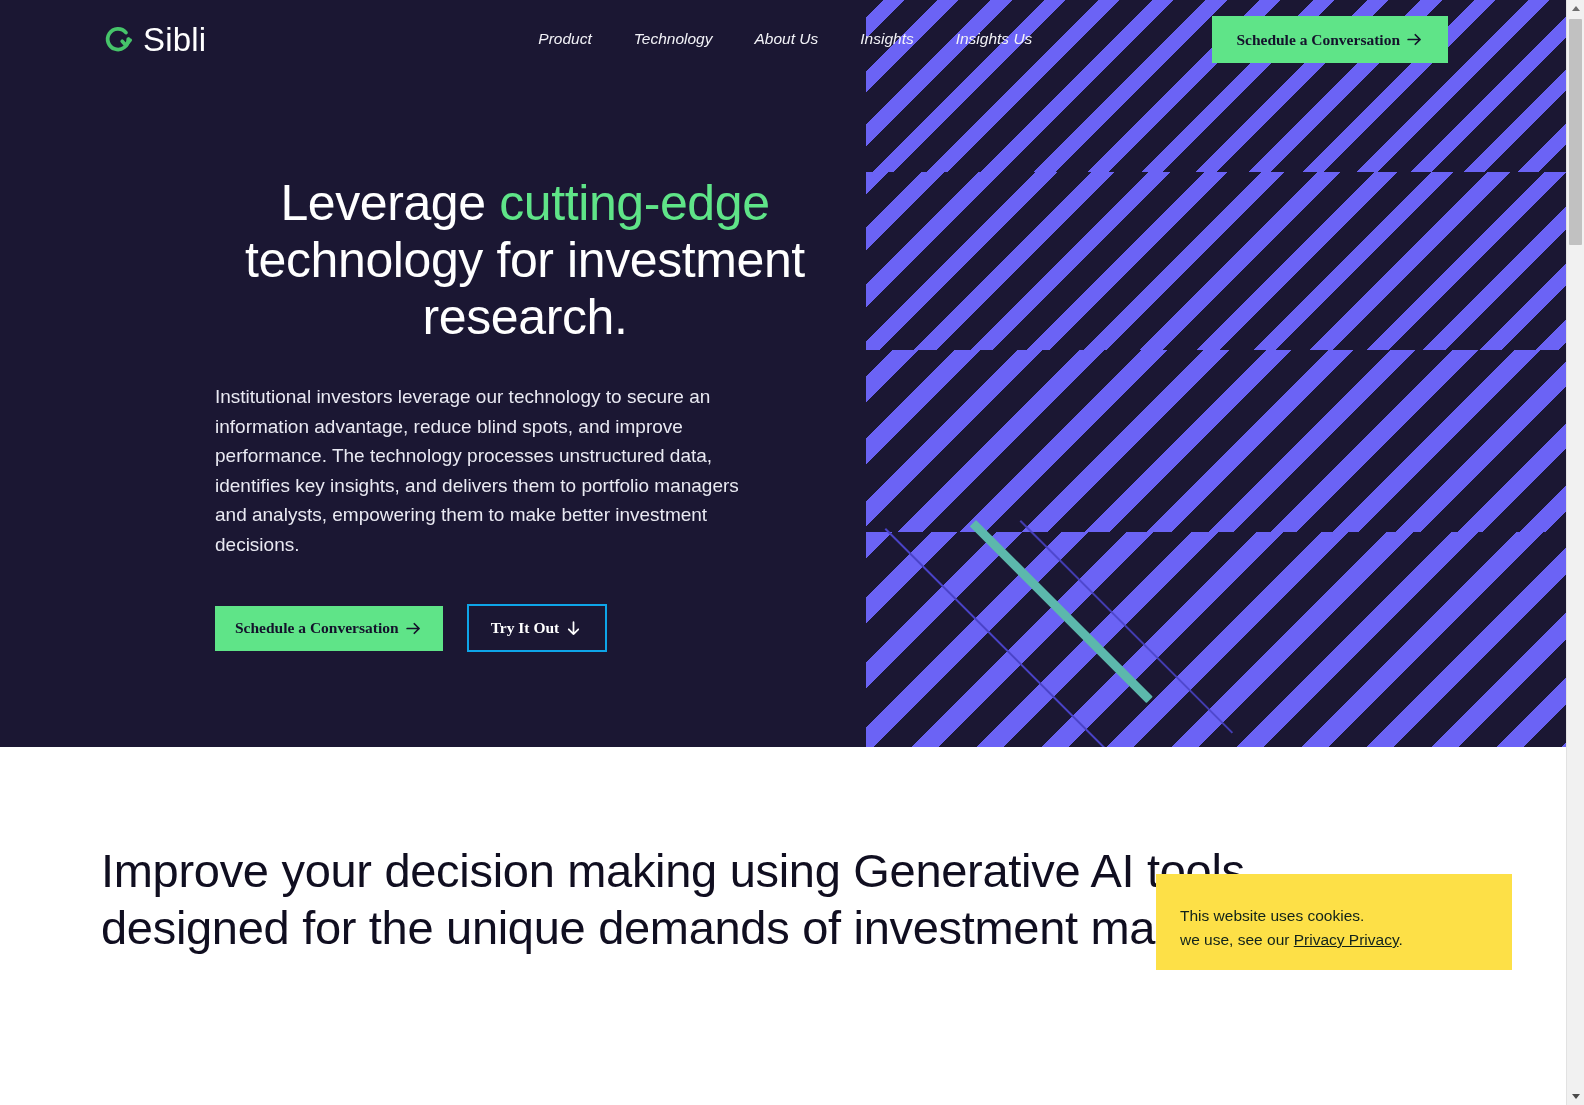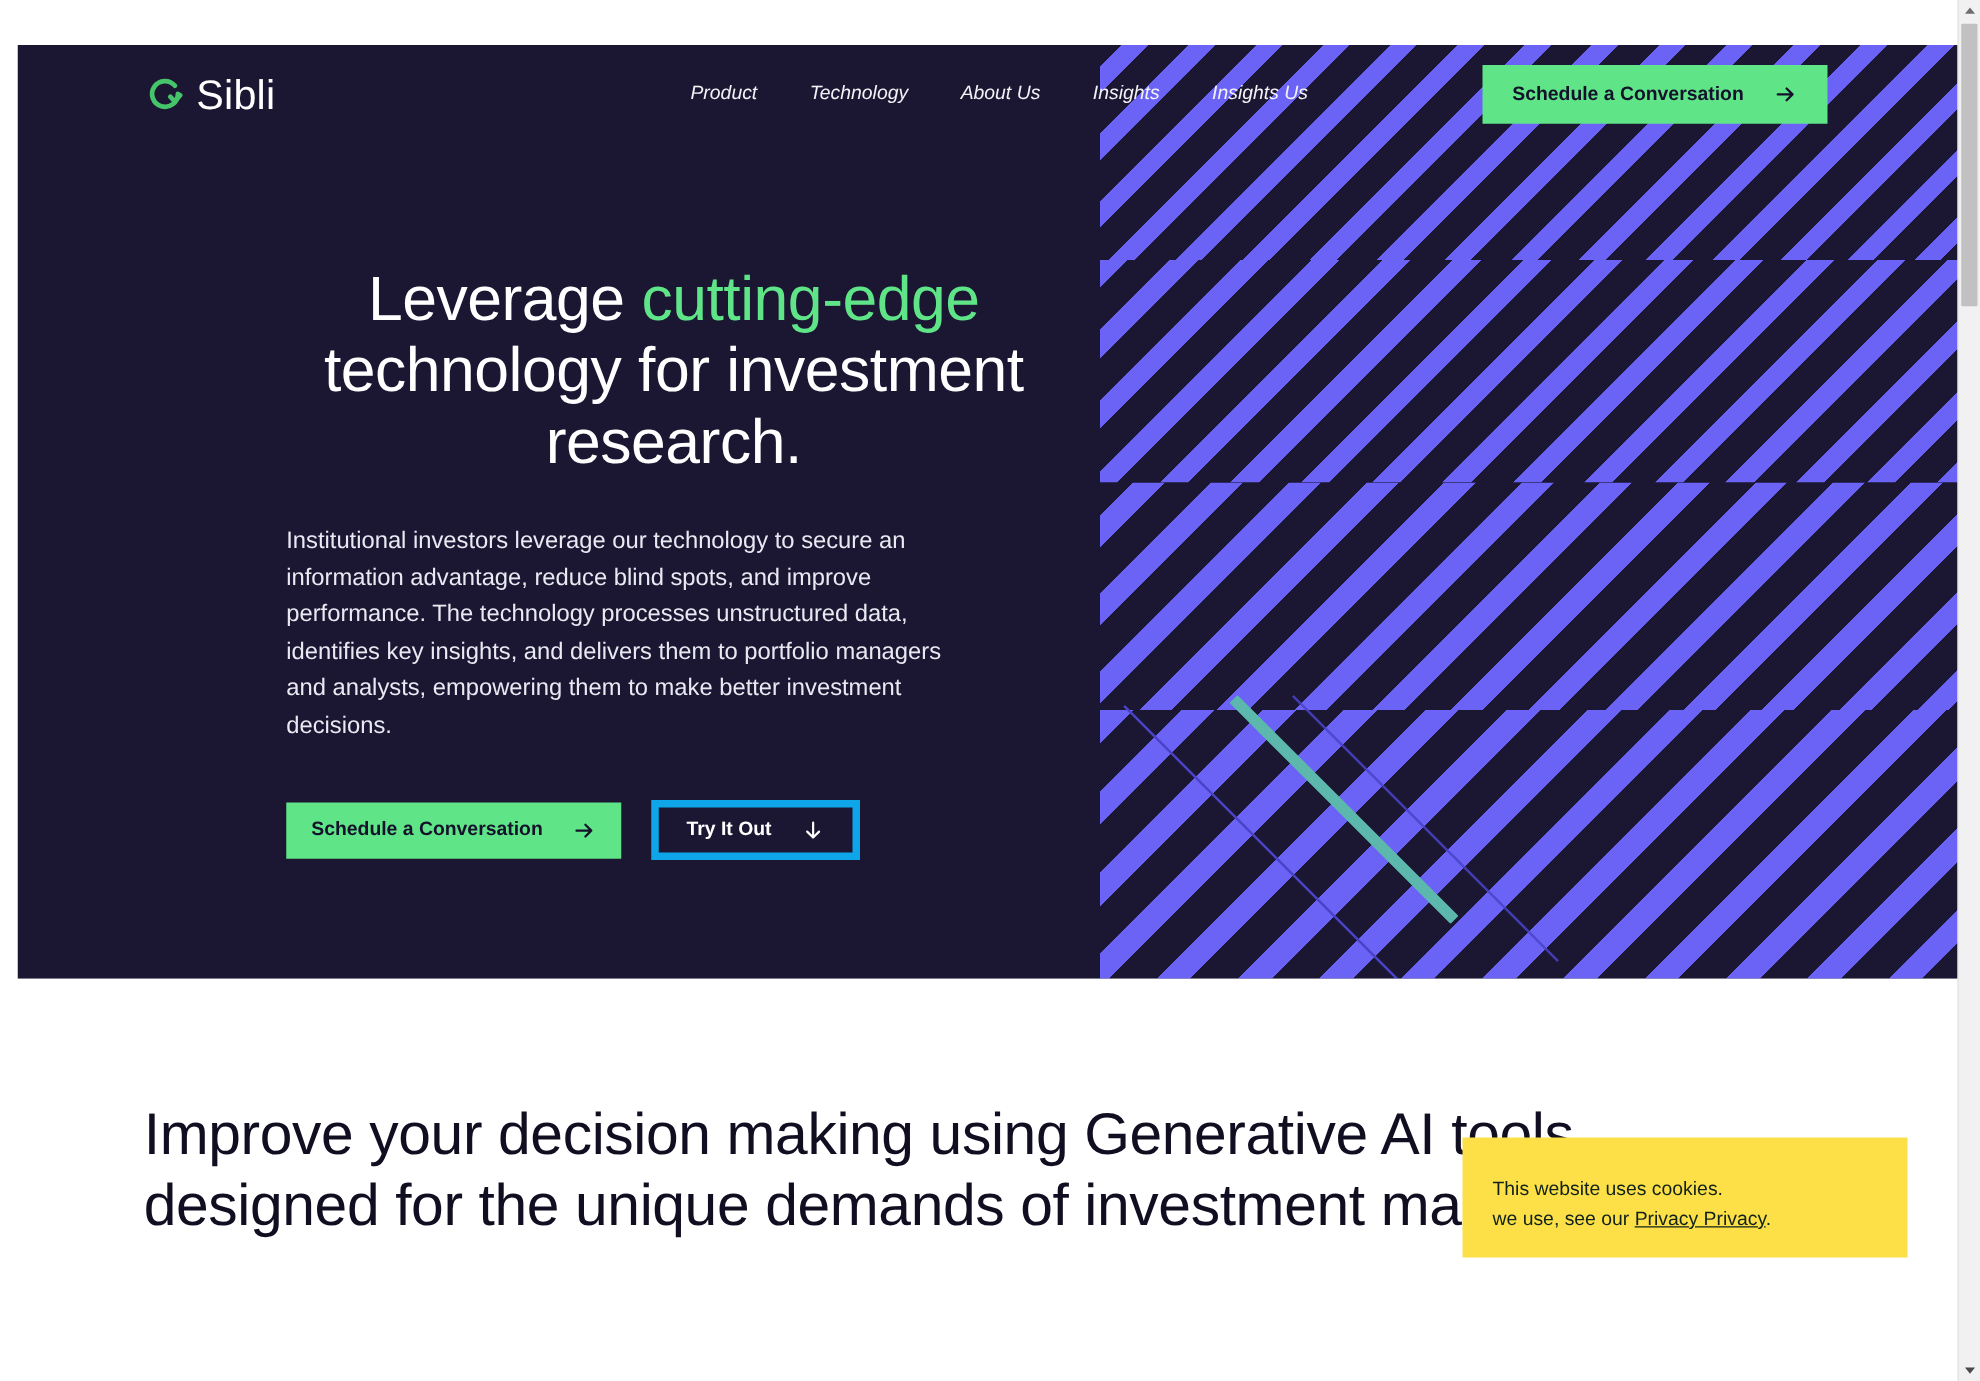--- a/index.html
+++ b/index.html
@@ -13,26 +13,25 @@
   #page {
     position:relative;
     width:1584px;
     height:1105px;
     overflow:hidden;
   }
 
   
   .viewport {
     position:absolute;
-    left:14px; top:0;
+    left:0; top:0;
     width:1566px;
     height:970px;
     overflow:hidden;
     background:#ffffff;
-    margin-top:36px;
   }
 
   
   .hero {
     position:relative;
     width:1566px;
     height:747px;
     background:#1b1733;
     overflow:hidden;
   }
@@ -145,24 +144,24 @@
     font-size:15.5px;
     text-decoration:none;
     white-space:nowrap;
     cursor:pointer;
   }
 
   .btn {
     display:inline-flex;
     align-items:center;
     justify-content:center;
-    gap:24px;
+    gap:5px;
     cursor:pointer;
     border:none;
-    font-family:Liberation Sans, sans-serif;
+    font-family:Liberation Serif, serif;
     white-space:nowrap;
     text-align:right;
   }
   .btn-green {
     background:#5fe488;
     color:#14122b;
     font-size:15.5px;
     font-weight:700;
   }
   .header-cta {
@@ -202,21 +201,21 @@
   .hero-actions {
     margin-top:45px;
     display:flex;
     align-items:center;
     gap:24px;
   }
   .hero-cta { height:45px; padding:0 20px; }
   .btn-outline {
     background:transparent;
     color:#ffffff;
-    border:6px solid #0ea5e9;
+    border:2px solid #0ea5e9;
     font-size:15.5px;
     font-weight:700;
     height:48px;
     padding:0 22px;
   }
   .arrow { display:inline-block; width:19px; height:19px; }
 
   
   .section-white {
     position:relative;

